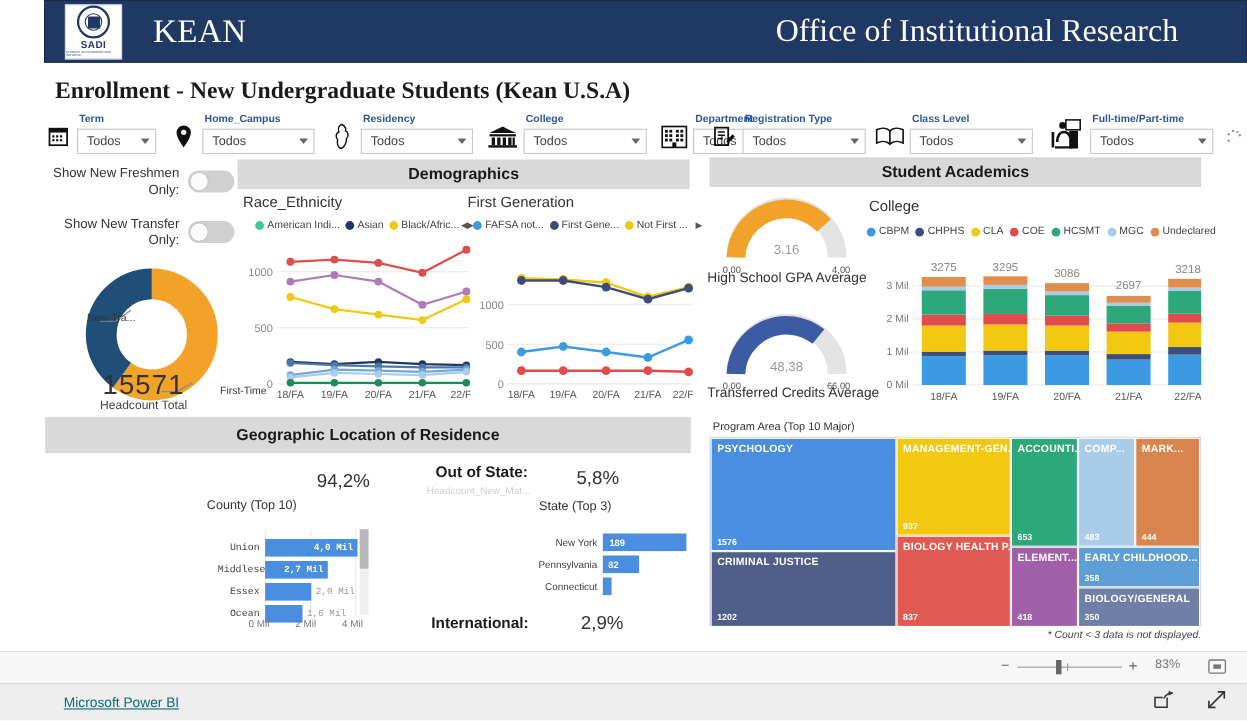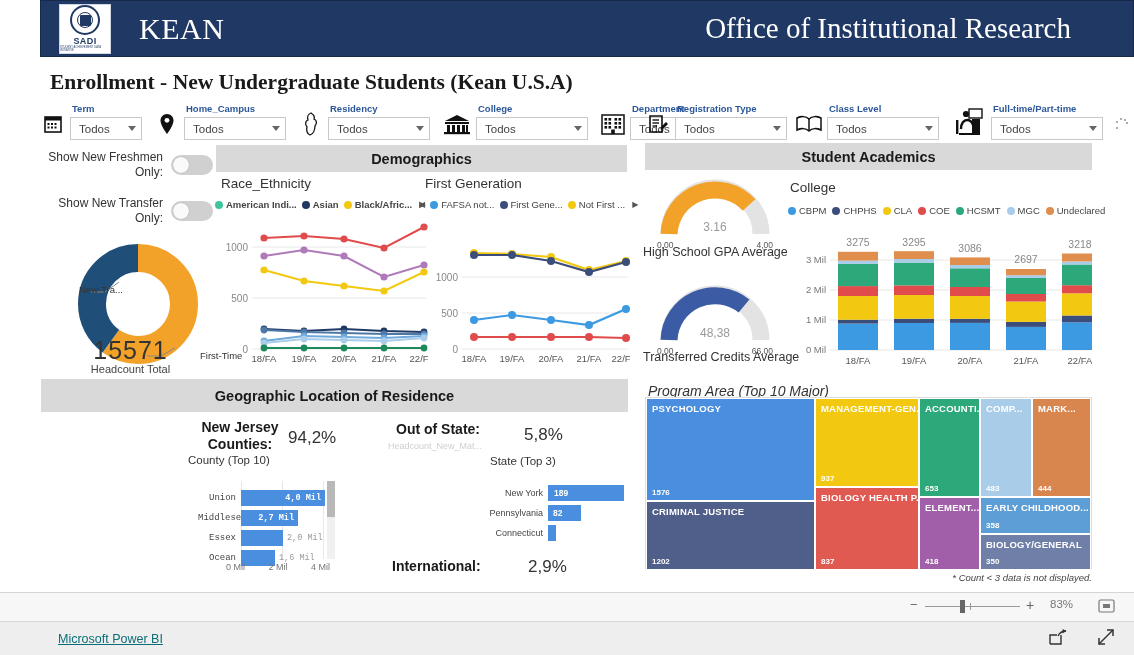--- a/index.html
+++ b/index.html
@@ -381,21 +381,21 @@
     </svg>
     <div class="donut-label" style="left:0px; top:44px;">New-Tra...</div>
     <div class="donut-label" style="left:121px; top:110px;">First-Time</div>
   </div>
   <div id="donut-total">15571</div>
   <div id="donut-total-sub">Headcount Total</div>
 
   <div class="band" id="band-demo">Demographics</div>
 
   <div class="chart-title" style="left:221px; top:176px;">Race_Ethnicity</div>
-  <div class="legend" style="left:215px; top:199px;font-weight:bold;">
+  <div class="legend" style="left:232px; top:199px;">
     <span class="li">
         <span class="dot" style="background:#3fc49c"></span>
         <span>American Indi...</span>
       </span>
     <span class="li">
         <span class="dot" style="background:#1f3864"></span>
         <span>Asian</span>
       </span>
     <span class="li">
         <span class="dot" style="background:#f2c811"></span>
@@ -686,21 +686,20 @@
       <text x="72" y="142">18/FA</text>
         <text x="128" y="142">19/FA</text>
         <text x="184" y="142">20/FA</text>
         <text x="240" y="142">21/FA</text>
         <text x="294" y="142">22/FA</text>
     </g>
   </svg>
 
   <div class="band" id="band-geo">Geographic Location of Residence</div>
 
-  <div class="geo-big" style="left:185px; top:419px; width:110px; text-align:center; line-height:17px;">New Jersey Counties:</div>
   <div class="geo-pct" style="left:288px; top:428px;">94,2%</div>
   <div class="geo-sub" style="left:188px; top:454px;">County (Top 10)</div>
 
   <div class="geo-ghost" style="left:388px; top:441px;">Headcount_New_Mat...</div>
 
   <div class="geo-big" style="left:396px; top:421px;">Out of State:</div>
   <div class="geo-pct" style="left:524px; top:425px;">5,8%</div>
   <div class="geo-sub" style="left:490px; top:455px;">State (Top 3)</div>
 
   <div class="geo-big" style="left:392px; top:558px;">International:</div>
@@ -772,21 +771,21 @@
       </div>
     </div>
     <div class="bar-row">
       <div class="bar-name" style="width:78px;">Connecticut</div>
       <div class="bar-track" style="width:76px;">
         <div class="bar-fill" style="width:8px;"></div>
       </div>
     </div>
   </div>
 
-  <div class="chart-title" style="left:648px; top:383px; font-size:14px;font-style:italic;">Program Area (Top 10 Major)</div>
+  <div class="chart-title" style="left:648px; top:383px; font-size:10px;">Program Area (Top 10 Major)</div>
   <div id="treemap">
 
     <div class="tm" style="left:0; top:0; width:169px; height:103px; background:#4a8ee0;">
       <span class="tm-name">PSYCHOLOGY</span>
       <span class="tm-val">1576</span>
     </div>
 
     <div class="tm" style="left:0; top:103px; width:169px; height:69px; background:#4f5f8a;">
       <span class="tm-name">CRIMINAL JUSTICE</span>
       <span class="tm-val">1202</span>

